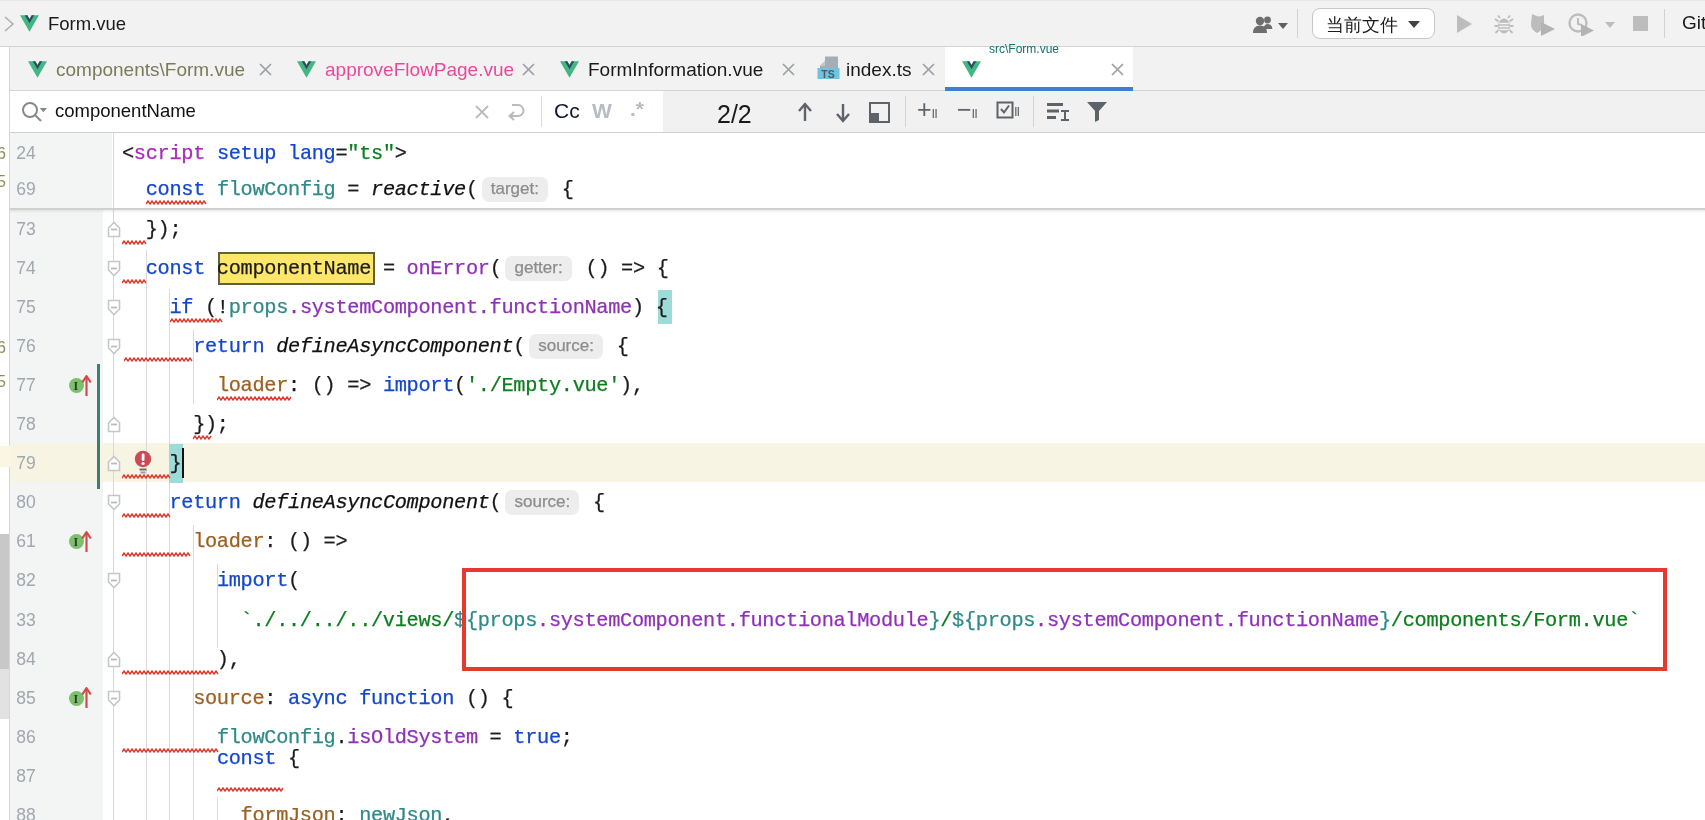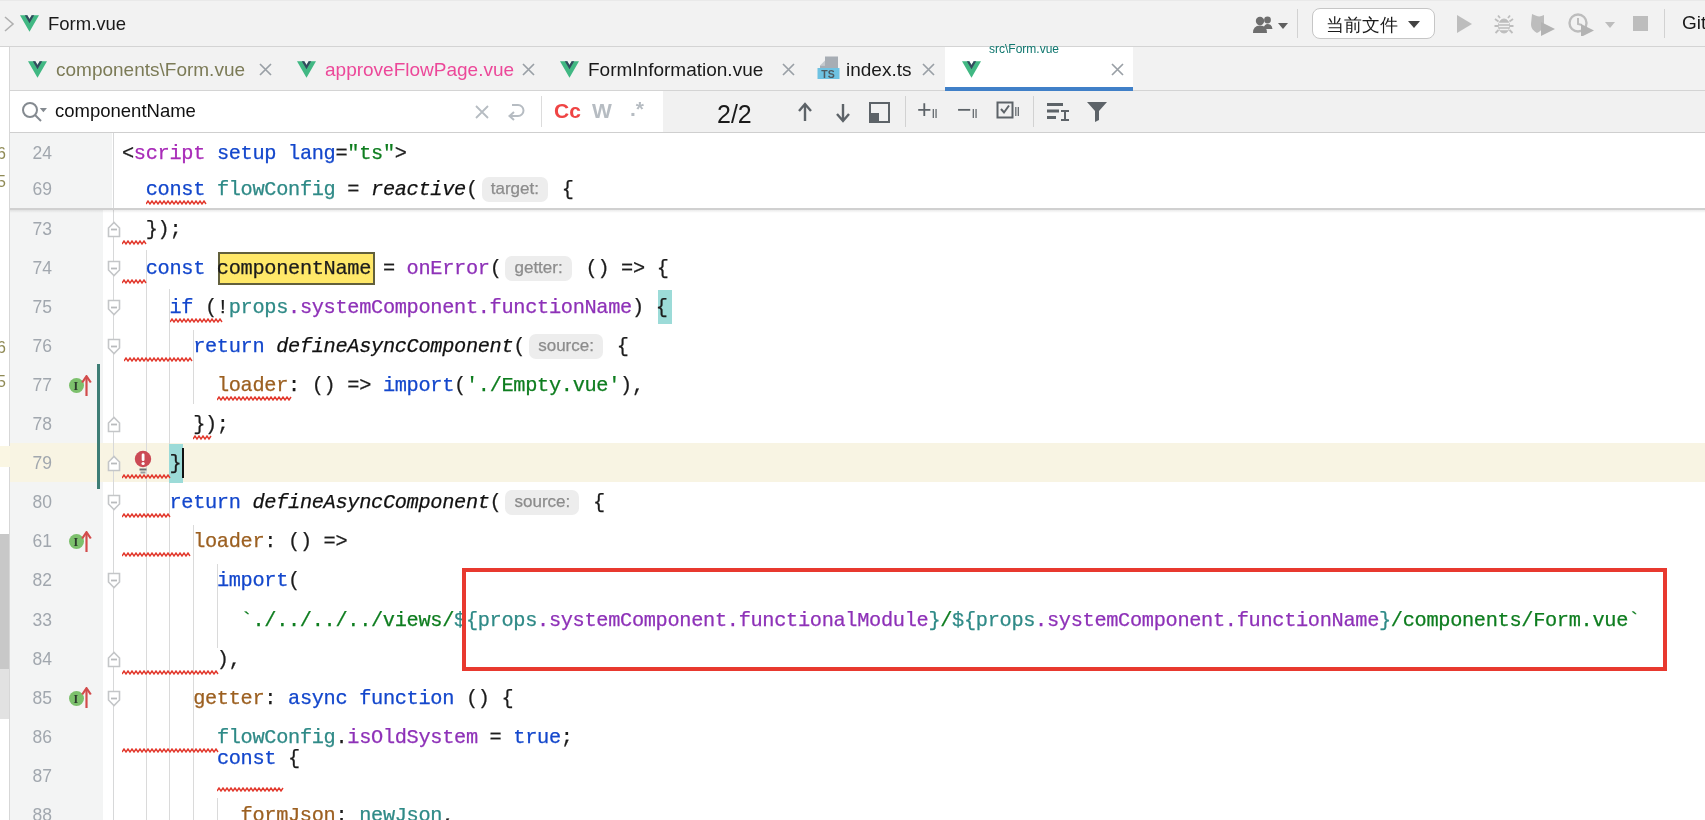--- a/index.html
+++ b/index.html
@@ -4,21 +4,21 @@
 html,body{width:1705px;height:820px;overflow:hidden;background:#fff}
 body{font-family:"Liberation Sans",sans-serif;position:relative}
 .abs{position:absolute}
 .code{position:absolute;left:0;font-family:"Liberation Mono",monospace;font-size:20.3px;letter-spacing:-0.313px;
  white-space:pre;color:#1c1c1c;-webkit-text-stroke:0.25px currentColor}
 .k{color:#1347cc}.t{color:#2f8a87}.m{color:#8e31b8}.s{color:#0e7d1f}.b{color:#9c6021}
 .i{font-style:italic;color:#111}.tag{color:#a82bb8}
 .inlay{display:inline-block;background:#ededed;border-radius:7px;color:#8c8c8c;
  font-family:"Liberation Sans",sans-serif;font-size:17px;line-height:24px;height:25px;letter-spacing:0;
  padding:0 9px;margin:0 2px 0 4px;vertical-align:1px}
-.num{position:absolute;left:0;width:52px;text-align:right;color:#a1a7ae;
+.num{position:absolute;left:0;width:52px;text-align:center;color:#a1a7ae;
  font-size:17.5px;font-family:"Liberation Sans",sans-serif}
 </style></head><body>
 
 <div class="abs" style="left:0;top:0;width:1705px;height:47px;background:#f2f2f2;border-top:1px solid #e9e9e9;border-bottom:1px solid #d4d4d4"></div>
 <svg class="abs" style="left:2px;top:15px" width="14" height="18">
     <path d="M3,2 L11,9 L3,16" stroke="#b0b0b0" stroke-width="1.6" fill="none"></path>
   </svg>
 <svg class="abs" style="left:20px;top:15px" width="19" height="17" viewBox="0 0 261.76 226.69">
     <path d="M161.096.001l-30.225 52.351L100.647.001H-.005l130.877 226.688L261.749.001z" fill="#41b883"></path>
     <path d="M161.096.001l-30.225 52.351L100.647.001H66.549l64.323 111.404L195.195.001z" fill="#34495e"></path>
@@ -119,21 +119,21 @@
   </svg>
 <div class="abs" style="left:55px;top:100px;font-size:18.5px;color:#111">componentName</div>
 <svg class="abs" style="left:474px;top:104px" width="16" height="16">
     <path d="M2,2 L14,14 M14,2 L2,14" stroke="#b6bcc2" stroke-width="1.8"></path>
   </svg>
 <svg class="abs" style="left:505px;top:101px" width="22" height="21">
 <path d="M5,15 L13,15 A5.5,5.5 0 0 0 13,4 L7,4" fill="none" stroke="#b6bcc2" stroke-width="2"></path>
 <path d="M9,11 L4.5,15 L9,19" fill="none" stroke="#b6bcc2" stroke-width="2"></path>
   </svg>
 <div class="abs" style="left:541px;top:96px;width:1px;height:31px;background:#dcdcdc"></div>
-<div class="abs" style="left:554px;top:99px;font-size:21px;font-weight:bold;color:#ef4444">Cc</div>
+<div class="abs" style="left:554px;top:99px;font-size:21px;font-weight:normal;color:#0f172a">Cc</div>
 <div class="abs" style="left:592px;top:99px;font-size:21px;font-weight:bold;color:#b6bcc2">W</div>
 <div class="abs" style="left:630px;top:97px;font-size:21px;font-weight:bold;color:#b6bcc2">.*</div>
 <div class="abs" style="left:717px;top:100px;font-size:25px;color:#1a1a1a">2/2</div>
 <svg class="abs" style="left:795px;top:101px" width="20" height="23">
     <path d="M10,20 L10,4 M4,10 L10,3 L16,10" stroke="#5d6368" stroke-width="2.4" fill="none"></path>
   </svg>
 <svg class="abs" style="left:833px;top:101px" width="20" height="23">
     <path d="M10,3 L10,19 M4,13 L10,20 L16,13" stroke="#5d6368" stroke-width="2.4" fill="none"></path>
   </svg>
 <svg class="abs" style="left:868px;top:101px" width="23" height="23">
@@ -310,16 +310,16 @@
 <div class="code" style="left:122px;top:288.1px;height:39.05px;line-height:39.05px">    <span class="k">if</span> (!<span class="t">props</span><span class="m">.systemComponent</span><span class="m">.functionName</span>) {</div>
 <div class="code" style="left:122px;top:327.15px;height:39.05px;line-height:39.05px">      <span class="k">return</span> <span class="i">defineAsyncComponent</span>(<span class="inlay">source:</span> {</div>
 <div class="code" style="left:122px;top:366.2px;height:39.05px;line-height:39.05px">        <span class="b">loader</span>: () =&gt; <span class="k">import</span>(<span class="s">'./Empty.vue'</span>),</div>
 <div class="code" style="left:122px;top:405.25px;height:39.05px;line-height:39.05px">      });</div>
 <div class="code" style="left:122px;top:444.29999999999995px;height:39.05px;line-height:39.05px">    }</div>
 <div class="code" style="left:122px;top:483.34999999999997px;height:39.05px;line-height:39.05px">    <span class="k">return</span> <span class="i">defineAsyncComponent</span>(<span class="inlay">source:</span> {</div>
 <div class="code" style="left:122px;top:522.4px;height:39.05px;line-height:39.05px">      <span class="b">loader</span>: () =&gt;</div>
 <div class="code" style="left:122px;top:561.45px;height:39.05px;line-height:39.05px">        <span class="k">import</span>(</div>
 <div class="code" style="left:122px;top:600.5px;height:39.05px;line-height:39.05px">          <span class="s">`./../../../views/</span><span class="t">${</span><span class="t">props</span><span class="m">.systemComponent</span><span class="m">.functionalModule</span><span class="t">}</span><span class="s">/</span><span class="t">${</span><span class="t">props</span><span class="m">.systemComponent</span><span class="m">.functionName</span><span class="t">}</span><span class="s">/components/Form.vue`</span></div>
 <div class="code" style="left:122px;top:639.55px;height:39.05px;line-height:39.05px">        ),</div>
-<div class="code" style="left:122px;top:678.5999999999999px;height:39.05px;line-height:39.05px">      <span class="b">getter</span>: <span class="k">async</span> <span class="k">function</span> () {</div>
+<div class="code" style="left:122px;top:678.5999999999999px;height:39.05px;line-height:39.05px">      <span class="b">source</span>: <span class="k">async</span> <span class="k">function</span> () {</div>
 <div class="code" style="left:122px;top:717.65px;height:39.05px;line-height:39.05px">        <span class="t">flowConfig</span>.<span class="m">isOldSystem</span> = <span class="k">true</span>;</div>
 <div class="code" style="left:122px;top:739px;height:39.05px;line-height:39.05px">        <span class="k">const</span> {</div>
 <div class="code" style="left:122px;top:795.75px;height:39.05px;line-height:39.05px">          <span class="b">formJson</span>: <span class="t">newJson</span>,</div>
 <div class="abs" style="left:462px;top:568px;width:1205px;height:103px;border:4px solid #e8392f"></div>
 </body></html>

